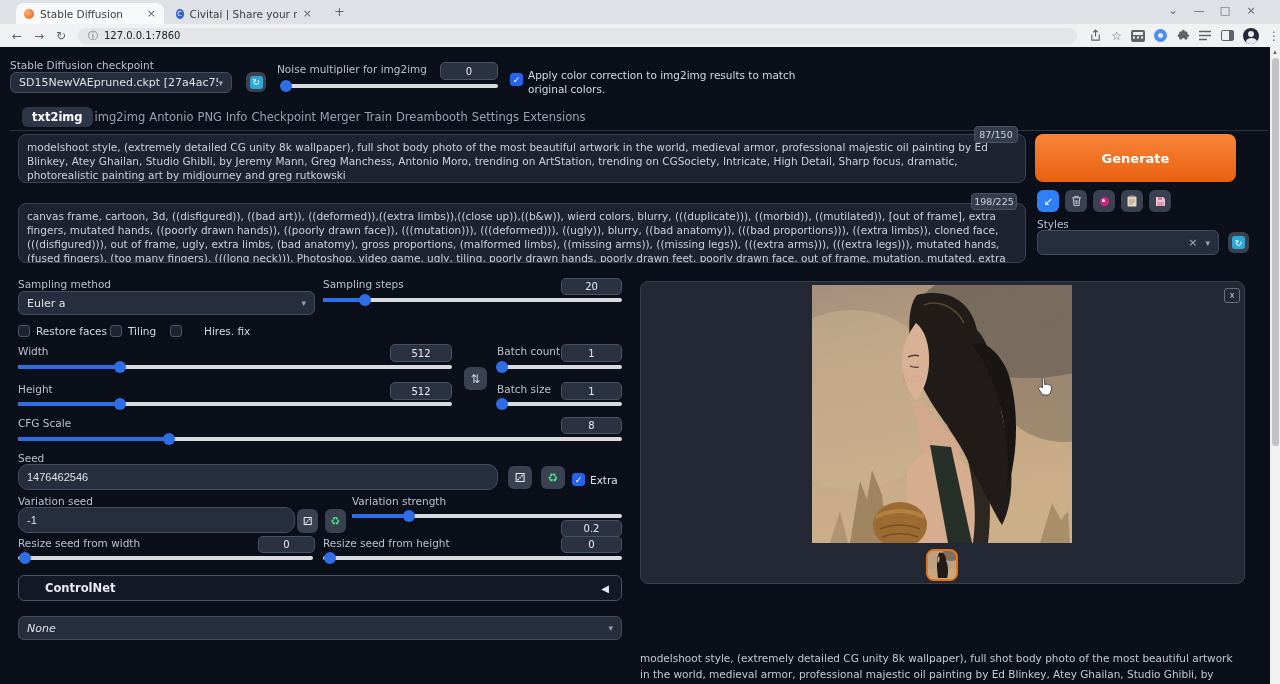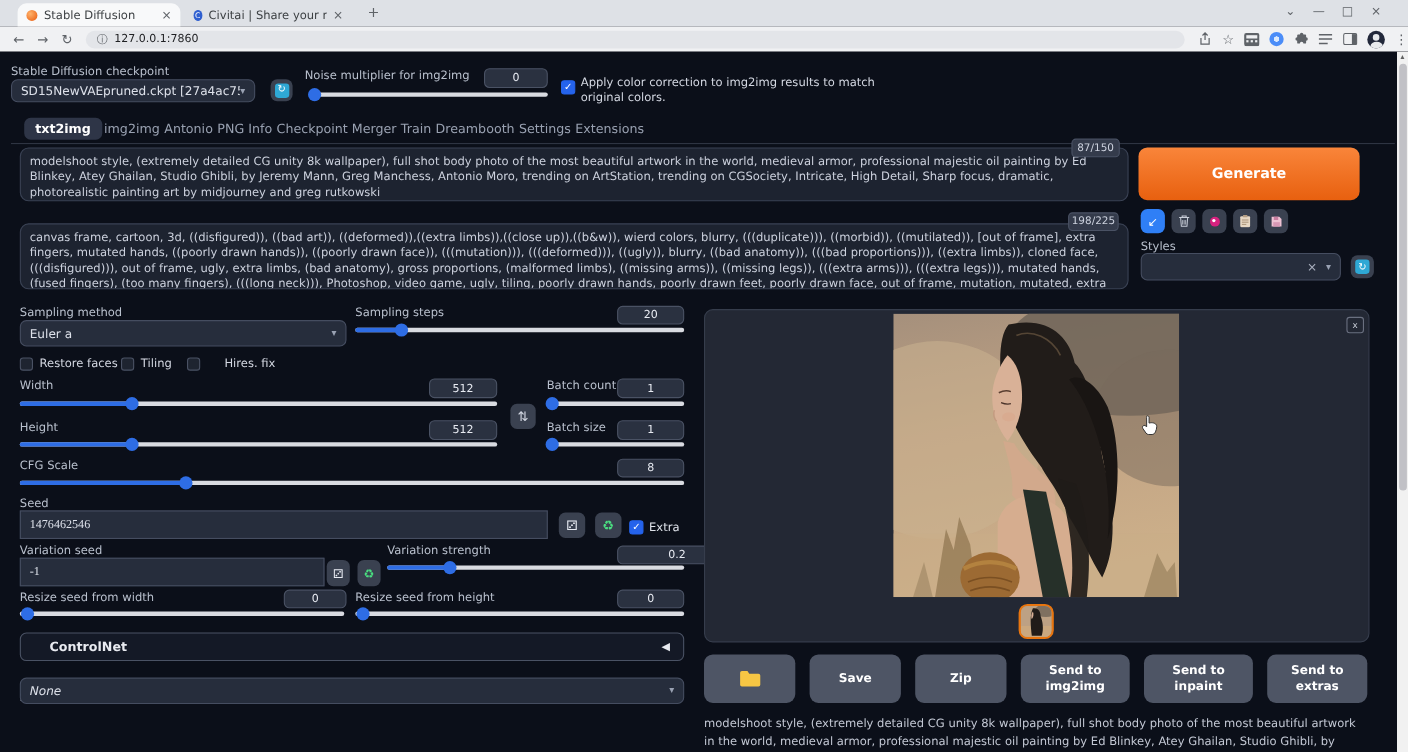--- a/index.html
+++ b/index.html
@@ -26,21 +26,21 @@
   .cb{width:12px;height:12px;border:1px solid #4a5264;border-radius:3px;background:#1e2430;box-sizing:border-box;}
   .cb.on{background:#2563eb;border-color:#2563eb;color:#fff;font-size:9px;display:flex;align-items:center;justify-content:center;}
   .btn-sq{background:#3a4150;border-radius:6px;display:flex;align-items:center;justify-content:center;}
   .graybtn{background:#4e5565;border-radius:8px;color:#fff;font-size:11px;font-weight:600;display:flex;align-items:center;justify-content:center;text-align:center;line-height:14px;}
   .ta{background:#1d2330;border:1px solid #3a4254;border-radius:8px;color:#ccd1dd;font-size:10.5px;line-height:14px;padding:5px 8px;resize:none;font-family:"DejaVu Sans",sans-serif;width:100%;height:100%;box-sizing:border-box;overflow:hidden;}
   .counter{background:#343b4b;border:1px solid #4a5264;border-radius:4px;color:#cdd2de;font-size:9.5px;display:flex;align-items:center;justify-content:center;}
   .apptab{font-size:11.5px;color:#99a1b1;padding:3px 2px;white-space:nowrap;}
   .apptab.active{background:#2e3547;color:#fff;font-weight:600;border-radius:6px;padding:3px 10px;}
   .genbtn{background:linear-gradient(#f9853a,#e8600f);border-radius:8px;color:#fff;font-weight:700;font-size:13px;display:flex;align-items:center;justify-content:center;}
   .tealic{width:13px;height:13px;background:#2ea8d5;border-radius:3px;color:#fff;font-size:9px;display:flex;align-items:center;justify-content:center;}
-  .seedinput{background:#262d3c;border:1px solid #454d60;border-radius:0;color:#dde1ea;font-size:11px;padding:0 8px;font-family:Liberation Serif, serif;box-sizing:border-box;}
+  .seedinput{background:#262d3c;border:1px solid #454d60;border-radius:10px;color:#dde1ea;font-size:11px;padding:0 8px;font-family:Liberation Sans, sans-serif;box-sizing:border-box;}
   .infotext{font-size:10.5px;line-height:16px;color:#c3c8d4;}
 </style>
 </head>
 <body>
 
 <div class="stage">
 
   <div class="abs tabstrip"></div>
 
   <div class="abs btab active" style="left:16px;top:3px;width:148px;height:21px;padding:0 8px;box-sizing:border-box;">
@@ -267,21 +267,21 @@
   <div class="abs lbl" style="left:18px;top:495px;">Variation seed</div>
   <input class="abs seedinput" style="left: 18px; top: 507px; width: 277px; height: 26px;" value="-1">
   <div class="abs btn-sq" style="left:297px;top:509px;width:21px;height:24px;color:#e8ebf2;font-size:11px;">
       <span>⚂</span>
     </div>
   <div class="abs btn-sq" style="left:325px;top:509px;width:21px;height:24px;color:#4ade80;font-size:11px;">
       <span>♻</span>
     </div>
 
   <div class="abs lbl" style="left:352px;top:495px;">Variation strength</div>
-  <div class="abs numbox" style="left:561px;top:496px;width:59px;height:15px;padding-left:24px;">0.2</div>
+  <div class="abs numbox" style="left:561px;top:520px;width:59px;height:15px;">0.2</div>
   <div class="abs slider" style="left:352px;top:514px;width:270px;">
     <div class="sl-fill" style="width:21%;"></div>
       <div class="sl-h" style="left:calc(21% - 6px);"></div>
   </div>
 
   <div class="abs lbl" style="left:18px;top:537px;">Resize seed from width</div>
   <div class="abs numbox" style="left:258px;top:536px;width:55px;height:15px;">0</div>
   <div class="abs slider" style="left:18px;top:556px;width:295px;">
     <div class="sl-h" style="left:1px;"></div>
   </div>
@@ -349,32 +349,20 @@
   <div class="abs" style="left:926px;top:549px;width:32px;height:32px;border:2px solid #e8750f;border-radius:8px;overflow:hidden;background:#b49a7c;box-sizing:border-box;z-index:3;">
     <svg width="28" height="28" viewBox="0 0 28 28">
       <rect width="28" height="28" fill="#bda184"></rect>
       <rect y="18" width="28" height="10" fill="#caa87f"></rect>
       <ellipse cx="23" cy="4" rx="10" ry="6" fill="#6f6458" opacity="0.8"></ellipse>
       <path d="M11,2 C16,1 18,5 18,9 C20,14 21,21 19,27 L10,27 C9,18 8,8 11,2 Z" fill="#211c19"></path>
       <path d="M11,5 C9.5,7 9,10 10,12 C11.5,10.5 12,7 11,5 Z" fill="#d9b197"></path>
     </svg>
   </div>
 
-  <div class="abs" style="left:640px;top:595px;width:603px;height:44px;display:flex;gap:13px;">
-    <div class="graybtn" style="flex:1;">
-      <svg width="20" height="16" viewBox="0 0 24 19">
-          <path d="M1 3a2 2 0 0 1 2-2h6l2 3h10a2 2 0 0 1 2 2v10a2 2 0 0 1-2 2H3a2 2 0 0 1-2-2z" fill="#f6c644"></path>
-        </svg>
-    </div>
-    <div class="graybtn" style="flex:1;">Save</div>
-    <div class="graybtn" style="flex:1;">Zip</div>
-    <div class="graybtn" style="flex:1;padding:0 8px;">Send to img2img</div>
-    <div class="graybtn" style="flex:1;padding:0 8px;">Send to inpaint</div>
-    <div class="graybtn" style="flex:1;padding:0 4px;">Send to extras</div>
-  </div>
 
   <div class="abs infotext" style="left:640px;top:650px;width:604px;height:34px;overflow:hidden;">modelshoot style, (extremely detailed CG unity 8k wallpaper), full shot body photo of the most beautiful artwork in the world, medieval armor, professional majestic oil painting by Ed Blinkey, Atey Ghailan, Studio Ghibli, by Jeremy Mann, Greg Manchess, Antonio Moro, trending on ArtStation, trending on</div>
 
   <div class="abs" style="left:1270px;top:47px;width:10px;height:637px;background:#f1f1f1;z-index:6;">
     <div style="text-align:center;font-size:7px;color:#606060;line-height:10px;">▴</div>
     <div style="position:absolute;left:1.5px;top:11px;width:7px;height:388px;background:#c1c1c6;border-radius:4px;"></div>
   </div>
 
 </div>
 

